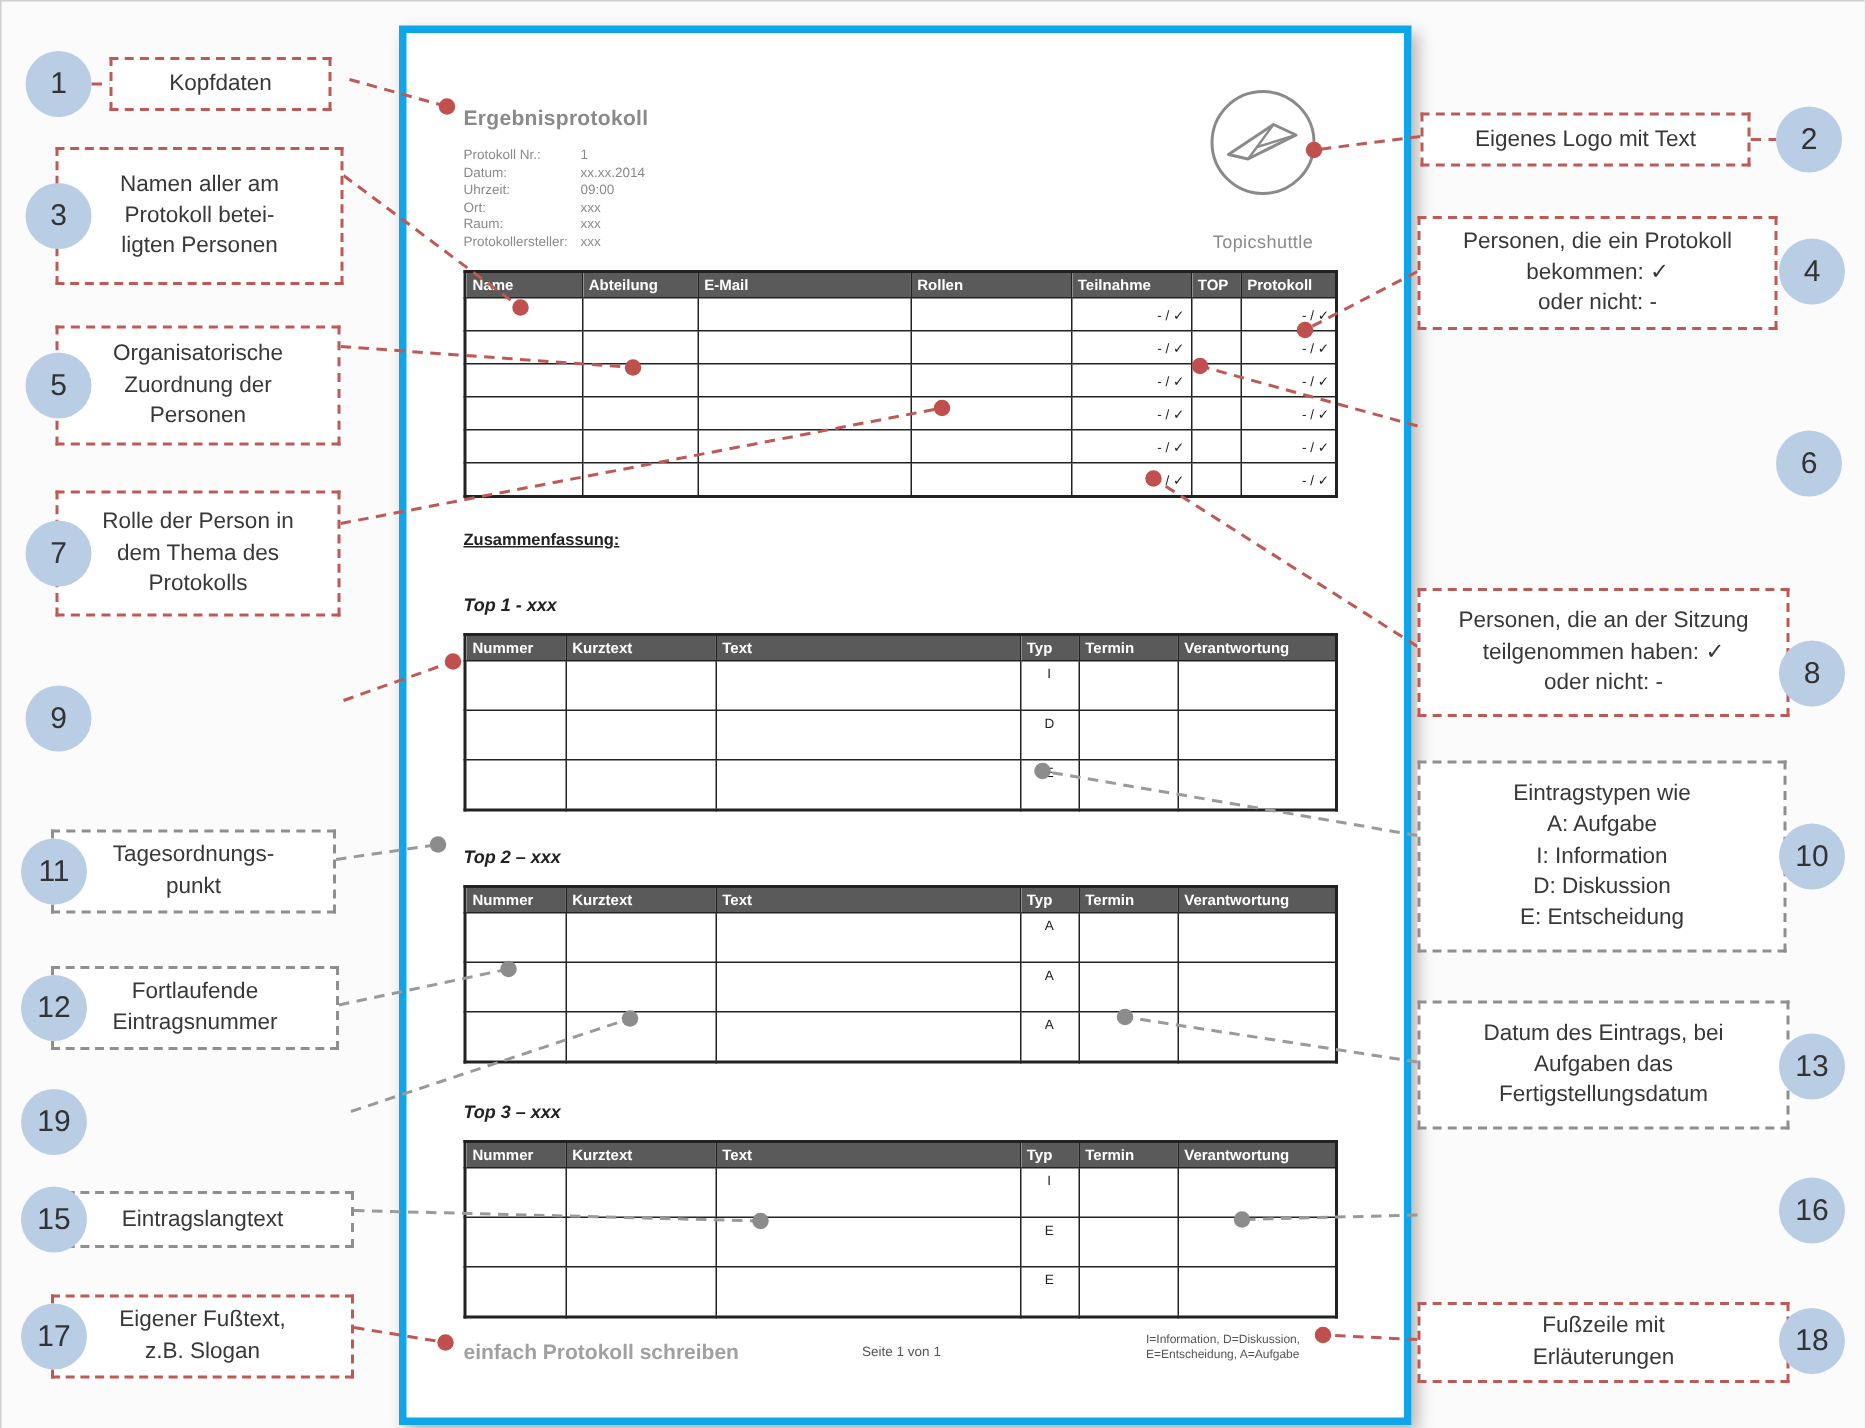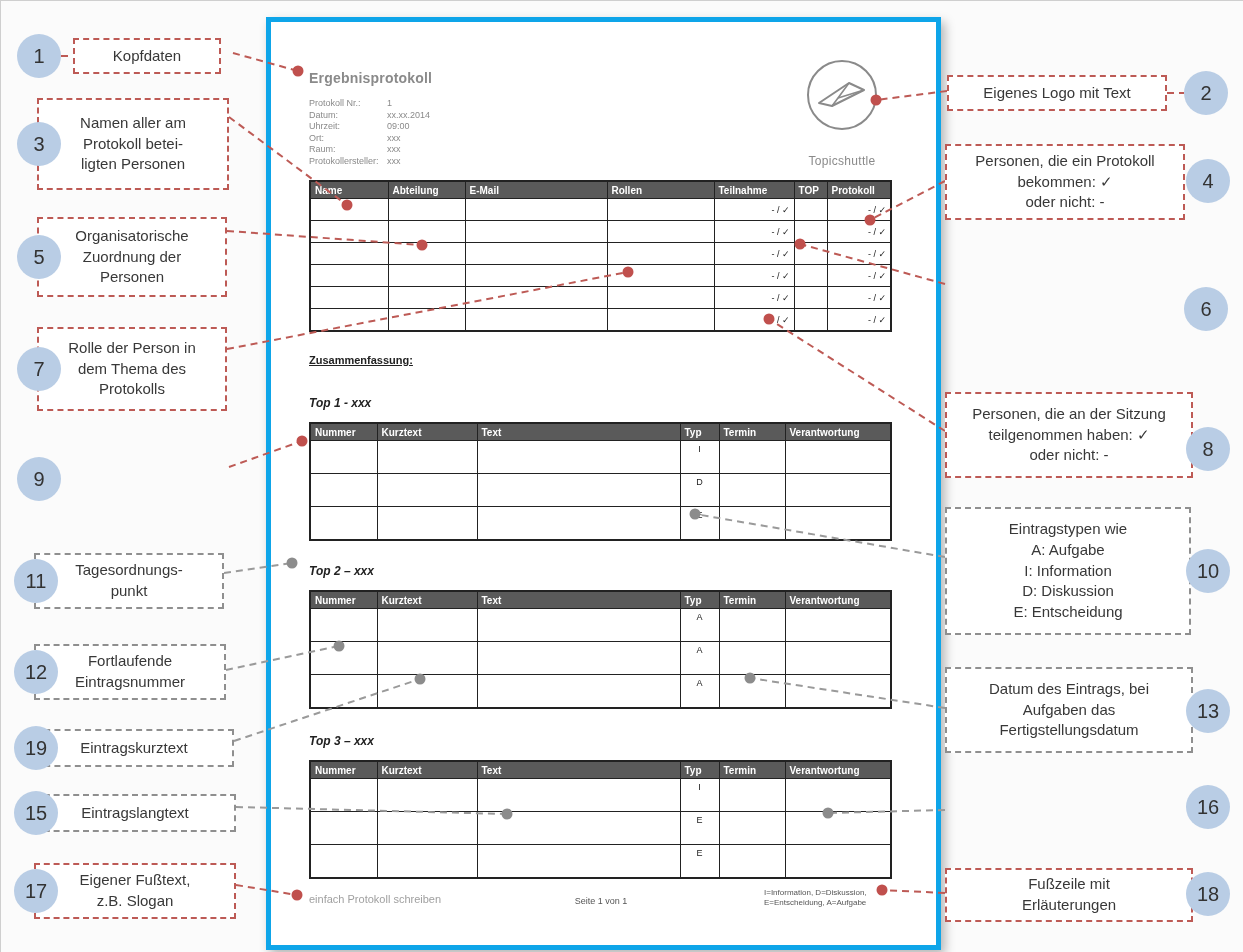--- a/index.html
+++ b/index.html
@@ -33,21 +33,21 @@
             font-size:9px;color:#222;border:2px solid #222;}
   table.doc th{background:#5a5a5a;color:#fff;font-weight:bold;font-size:10px;text-align:left;
                padding:1px 4px;border:1px solid #222;height:14px;overflow:hidden;}
   table.doc td{border:1px solid #222;padding:1px 4px;overflow:hidden;}
   table.persons td{height:19px;vertical-align:middle;}
   table.toptable td{height:28px;vertical-align:top;padding-top:3px;}
   td.check{text-align:right;padding-right:8px;}
   td.typ{text-align:center;}
   .sumlabel{position:absolute;left:38px;top:332px;font-size:11px;font-weight:bold;color:#222;text-decoration:underline;}
   .toptitle{position:absolute;left:38px;font-size:12px;font-weight:bold;color:#222;font-style:italic;}
-  .foot-left{position:absolute;left:38px;top:871px;font-size:11px;font-weight:normal;color:#a0a0a0;}
+  .foot-left{position:absolute;left:38px;top:871px;font-size:14px;font-weight:bold;color:#a0a0a0;}
   .foot-center{position:absolute;left:270px;top:874px;width:120px;text-align:center;font-size:9px;color:#555;}
   .foot-right{position:absolute;left:493px;top:866px;width:130px;font-size:8px;color:#555;white-space:pre-line;line-height:10px;}
 </style>
 </head>
 <body>
 
 <div class="stage">
 
   <div class="page">
     <div class="doc-title">Ergebnisprotokoll</div>
@@ -359,21 +359,20 @@
   <div class="callout" style="left:36px;top:216px;width:190px;height:80px">Organisatorische
 Zuordnung der
 Personen</div>
   <div class="callout" style="left:36px;top:326px;width:190px;height:84px">Rolle der Person in
 dem Thema des
 Protokolls</div>
   <div class="callout gray" style="left:33px;top:552px;width:190px;height:56px">Tagesordnungs-
 punkt</div>
   <div class="callout gray" style="left:33px;top:643px;width:192px;height:56px">Fortlaufende
 Eintragsnummer</div>
-  <div class="callout gray" style="left:33px;top:728px;width:200px;height:38px">Eintragskurztext</div>
   <div class="callout gray" style="left:33px;top:793px;width:202px;height:38px">Eintragslangtext</div>
   <div class="callout" style="left:33px;top:862px;width:202px;height:56px">Eigener Fußtext,
 z.B. Slogan</div>
 
   <div class="callout" style="left:946px;top:74px;width:220px;height:36px">Eigenes Logo mit Text</div>
   <div class="callout" style="left:944px;top:143px;width:240px;height:76px">Personen, die ein Protokoll
 bekommen: ✓
 oder nicht: -</div>
   <div class="callout" style="left:944px;top:391px;width:248px;height:86px">Personen, die an der Sitzung
 teilgenommen haben: ✓

